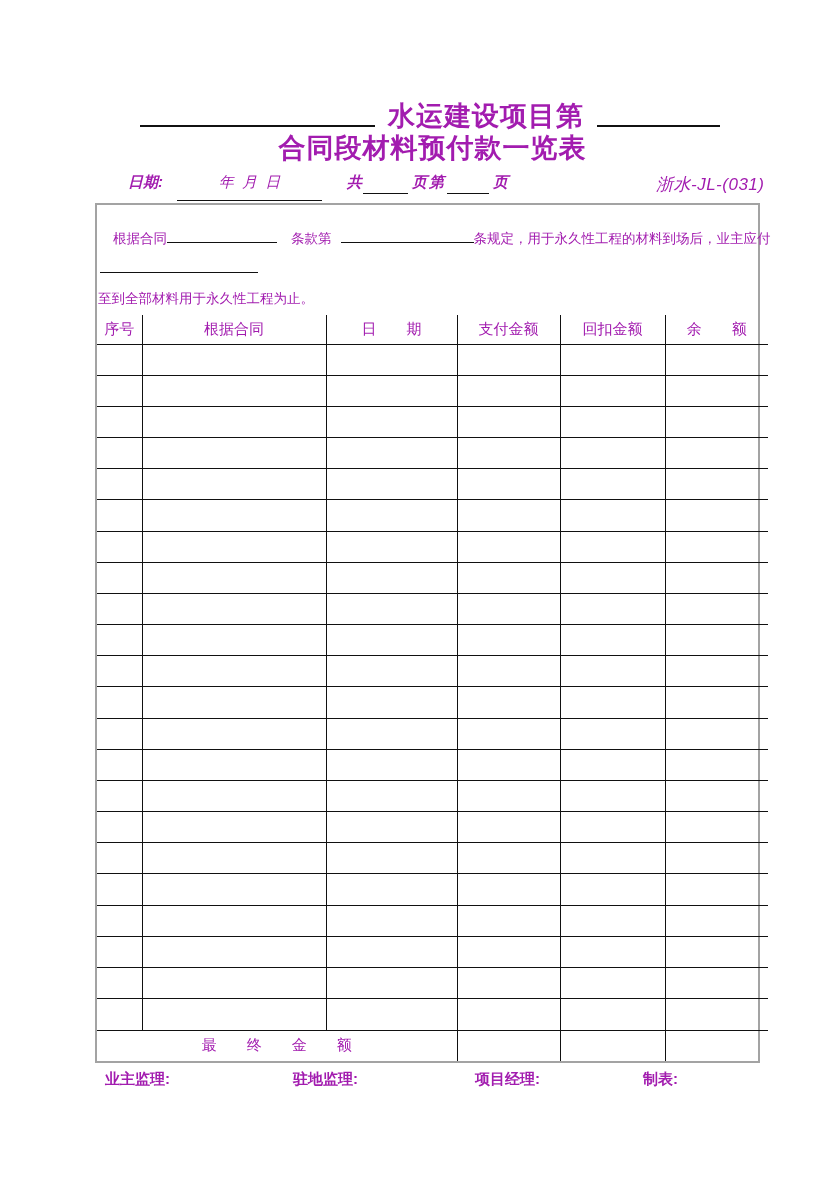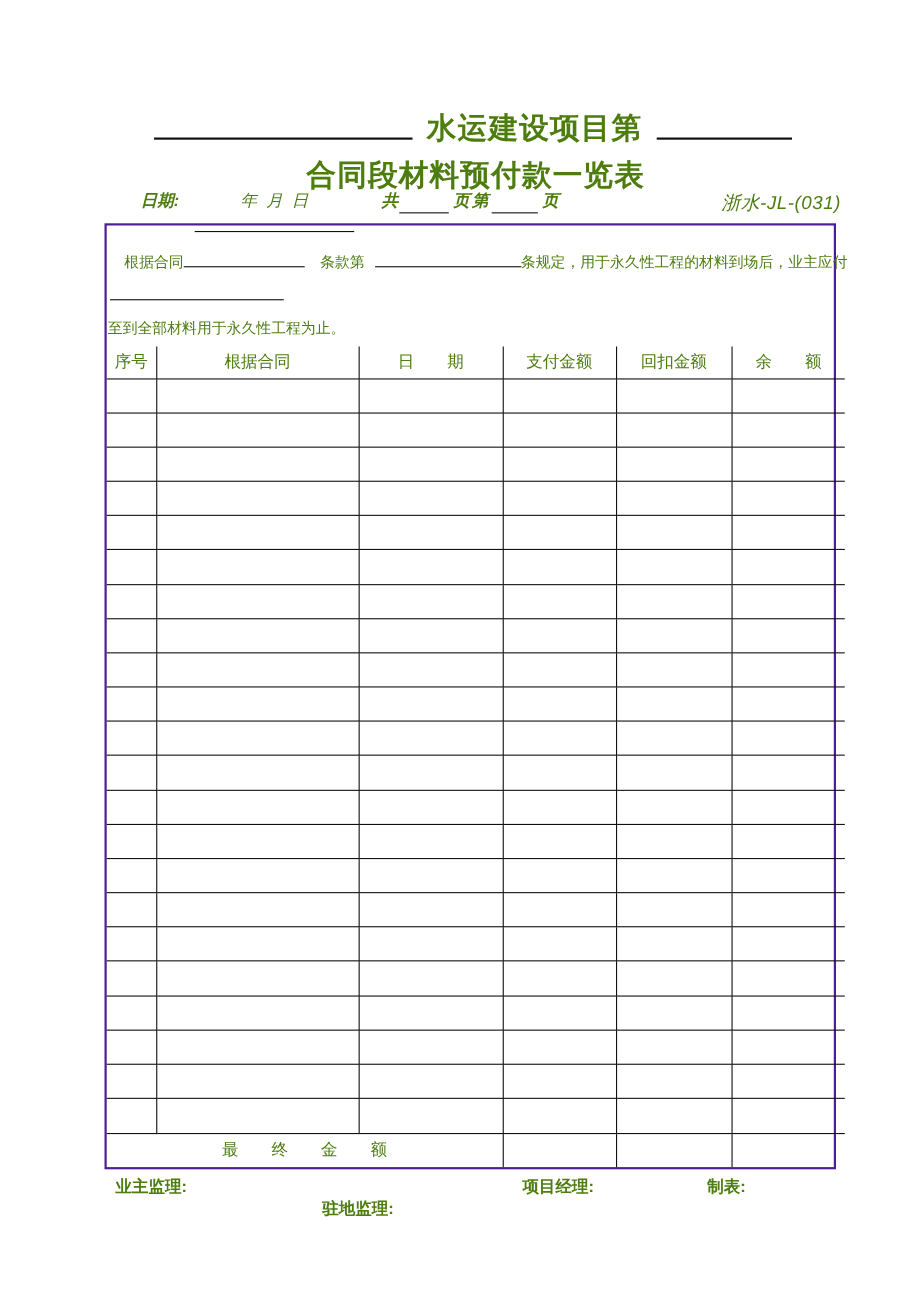--- a/index.html
+++ b/index.html
@@ -1,61 +1,61 @@
 <!DOCTYPE html>
 <html><head>
 <meta charset="utf-8">
 <style>
   * { margin:0; padding:0; box-sizing:border-box; }
   html,body { background:#ffffff; }
   .sheet {
     position:relative;
     width:838px; height:1186px;
     background:#fff;
-    color:#4d7c0f;
+    color:#a21caf;
     font-family:"Liberation Sans", sans-serif;
     overflow:hidden;
   }
 
   
   .title-row {
     position:absolute; left:140px; top:92px; width:580px; height:35px;
     display:flex; align-items:flex-end;
   }
   .title-underline-left  { width:235px; border-bottom:2px solid #111; height:1px; }
   .title-underline-right { flex:1;      border-bottom:2px solid #111; height:1px; }
   .title-text {
     font-size:27px; font-weight:700; line-height:1;
     margin:0 13px; white-space:pre; letter-spacing:1px;
     transform:translateY(3px);
   }
   .subtitle {
-    position:absolute; left:95px; top:141px; width:675px;
+    position:absolute; left:95px; top:130px; width:675px;
     text-align:center; font-size:27px; font-weight:700;
     letter-spacing:1px; white-space:pre;
   }
 
   
   .date-row { position:absolute; left:0; top:171px; width:838px; height:25px; font-size:15px; }
   .date-row span { position:absolute; white-space:pre;font-style:italic; }
   .lbl-date   { left:128px; top:2px; font-weight:600; }
-  .blank-ymd  { left:177px; top:2px; width:145px; text-align:center; border-bottom:1px solid #111; padding-bottom:18px; }
+  .blank-ymd  { left:177px; top:2px; width:145px; text-align:center; border-bottom:1px solid #111; padding-bottom:8px; }
   .lbl-total  { left:347px; top:2px; font-weight:600; }
   .blank-pg1  { left:363px; top:2px; width:45px; border-bottom:1px solid #111; height:21px; }
   .lbl-page1  { left:412px; top:2px; font-weight:600; }
   .lbl-ord    { left:429px; top:2px; font-weight:600; }
   .blank-pg2  { left:447px; top:2px; width:42px; border-bottom:1px solid #111; height:21px; }
   .lbl-page2  { left:493px; top:2px; font-weight:600; }
   .form-code  { left:656px; top:2px; font-size:17px; letter-spacing:0.5px; }
 
   
   .main-box {
     position:absolute; left:95px; top:203px;
     width:665px; height:860px;
-    border:2px solid #4c1d95;
+    border:2px solid #a3a3a3;
   }
   .intro {
     height:110px; padding-top:19px;
     font-size:13.5px; line-height:30px; white-space:nowrap;
   }
   .intro .p-line { height:30px; }
   .p-line1 { padding-left:16px; }
   .p-line2 { padding-left:3px; }
   .p-line3 { padding-left:1px; }
   .blank {
@@ -79,21 +79,21 @@
     font-weight:normal; padding:0;
   }
   .pay-table thead th { height:29px; border-top:0; }
   .pay-table th:first-child, .pay-table td:first-child { border-left:0;margin-top:44px; }
   .pay-table th:last-child,  .pay-table td:last-child  { border-right:0; }
   .pay-table tr.final-row td { height:31px; border-bottom:0; }
 
   
   .footer { position:absolute; left:0; top:1070px; width:838px; height:26px; font-size:15px; font-weight:600; }
   .footer span { position:absolute; white-space:pre; }
-  .f1 { left:105px; } .f2 { left:293px;margin-top:20px; } .f3 { left:475px; } .f4 { left:643px; }
+  .f1 { left:105px; } .f2 { left:293px; } .f3 { left:475px; } .f4 { left:643px; }
 </style>
 </head>
 <body>
 
 <div class="sheet">
 
   <div class="title-row">
     <span class="title-underline-left"></span>
     <span class="title-text">水运建设项目第</span>
     <span class="title-underline-right"></span>

